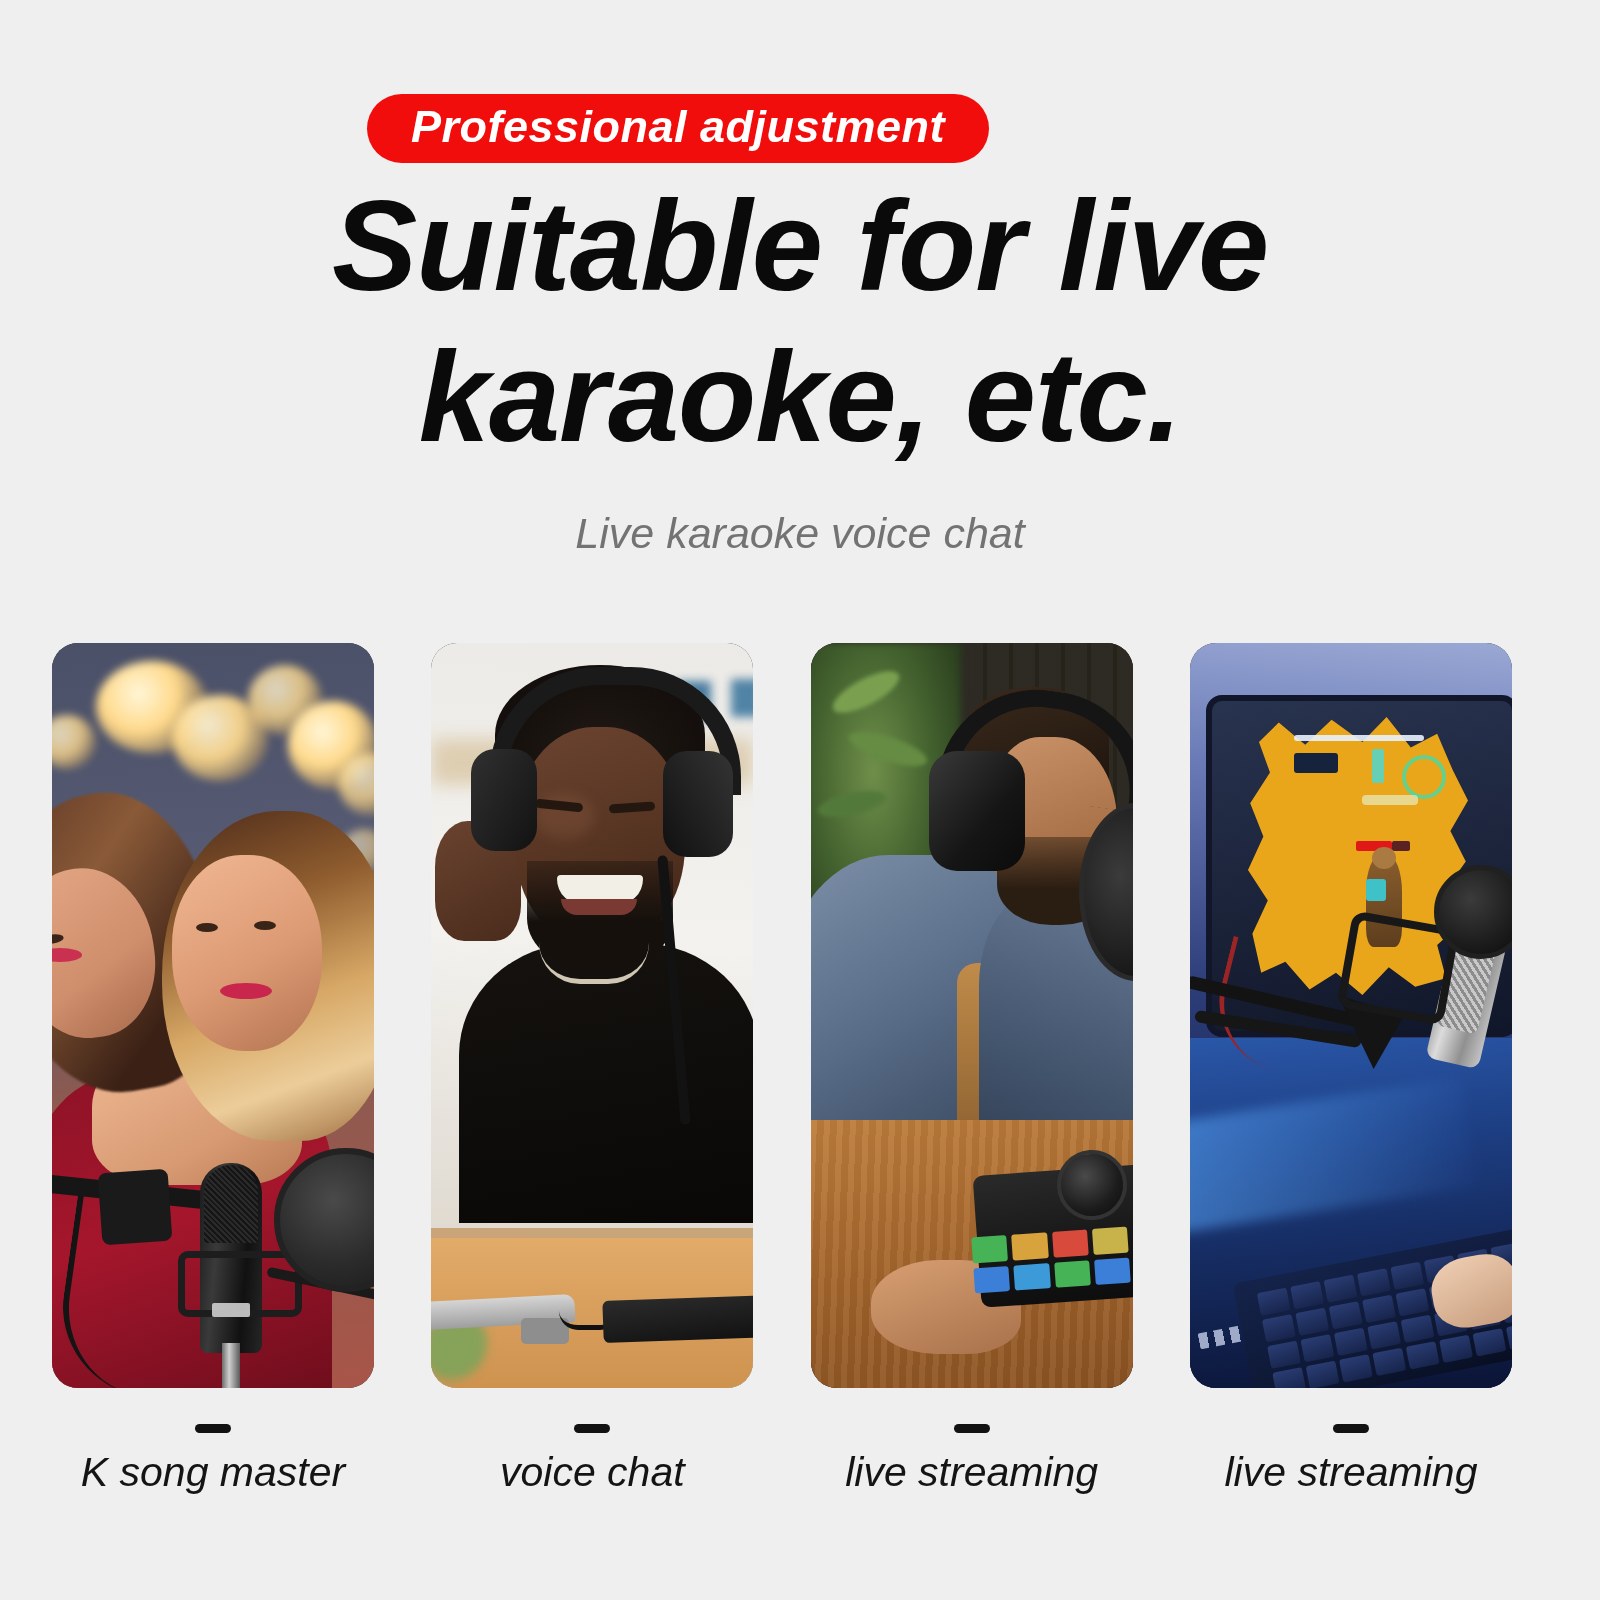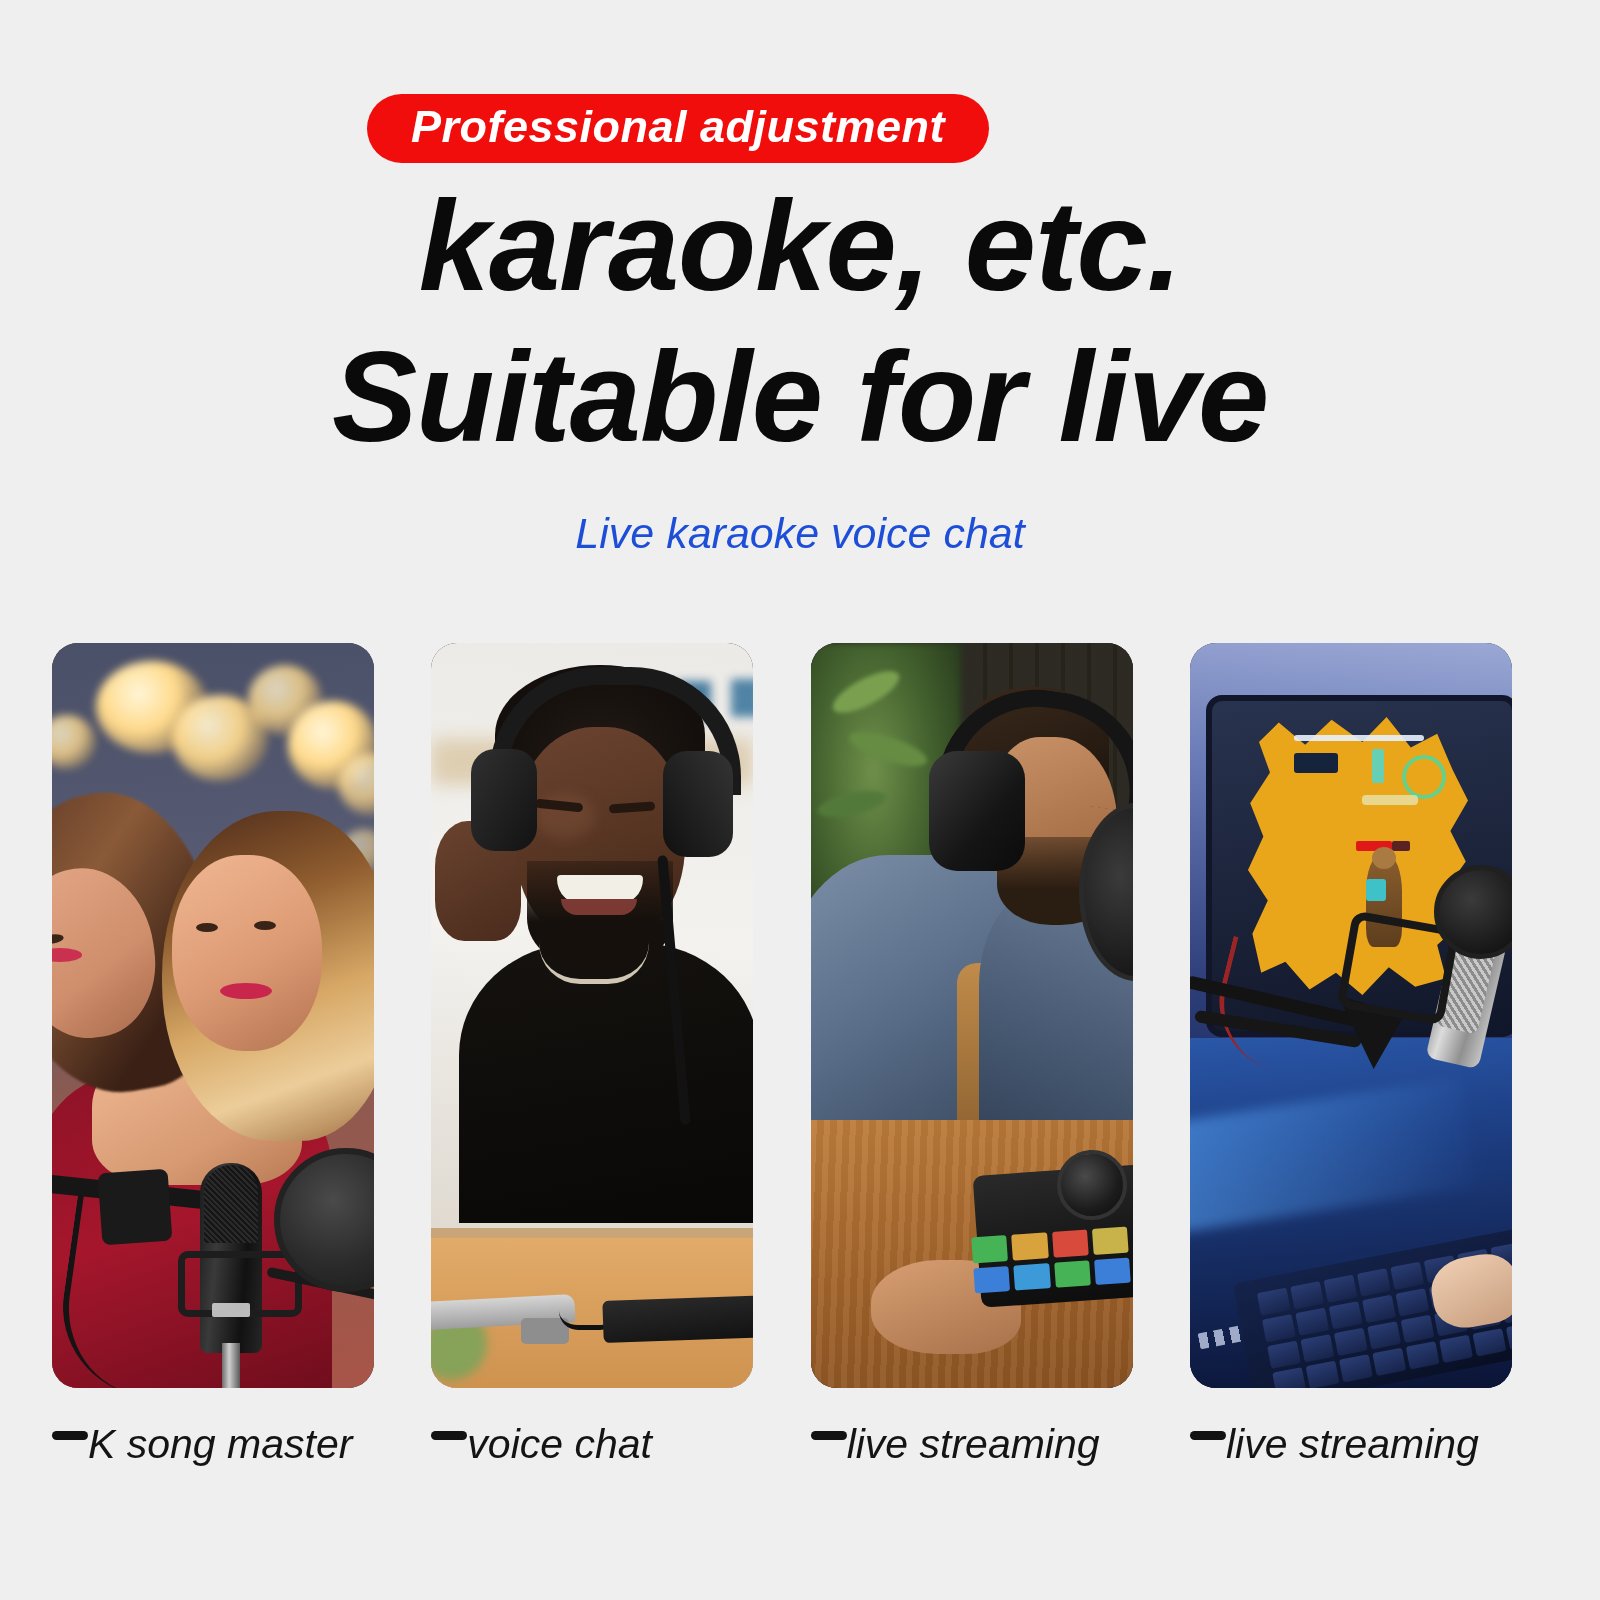--- a/index.html
+++ b/index.html
@@ -54,21 +54,21 @@
   }
   .headline-line { display: block; }
 
   
   .subtitle {
     position: absolute;
     top: 505px;
     left: 0;
     width: 1600px;
     text-align: center;
-    color: #1d4ed8;
+    color: #737373;
     font-style: italic;
     font-size: 43px;
     line-height: 1.32;
     font-weight: normal;
   }
   .subtitle-line { display: block; }
 
   
   .gallery {
     position: absolute;
@@ -455,20 +455,21 @@
     position: absolute;
     top: 1424px;
     left: 52px;
     width: 1460px;
     display: flex;
     justify-content: space-between;
   }
   .caption-cell {
     width: 322px;
     display: flex;
+    flex-direction: column;
     align-items: center;
   }
   .caption-dash {
     width: 36px;
     height: 9px;
     background: #121212;
     border-radius: 5px;
     margin-bottom: 19px;
   }
   .caption-label {
@@ -480,22 +481,22 @@
   }
 </style>
 </head>
 <body>
 
 <div class="badge-row">
   <div class="badge">Professional adjustment</div>
 </div>
 
 <div class="headline">
+  <span class="headline-line">Suitable for live</span>
   <span class="headline-line">karaoke, etc.</span>
-  <span class="headline-line">Suitable for live</span>
 </div>
 
 <div class="subtitle">
   <span class="subtitle-line">Live karaoke voice chat</span>
 </div>
 
 <div class="gallery">
 
   <div class="panel">
     <div class="panel-inner">

